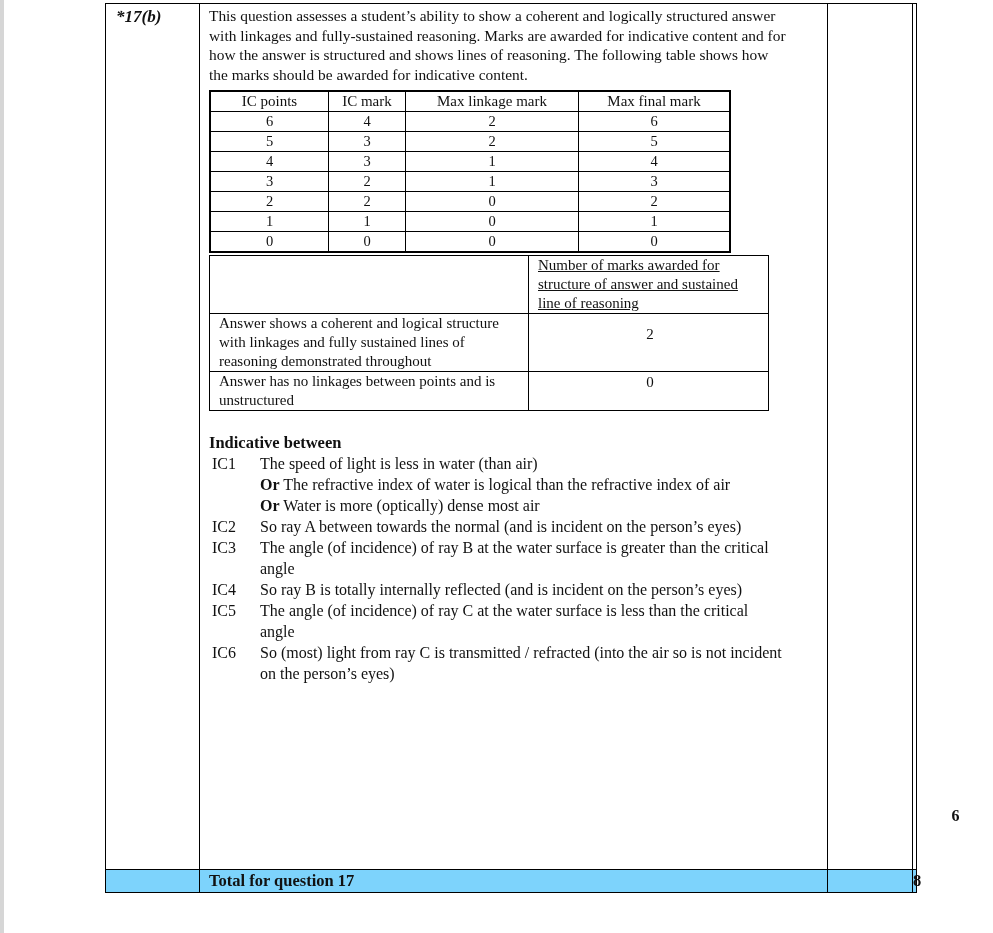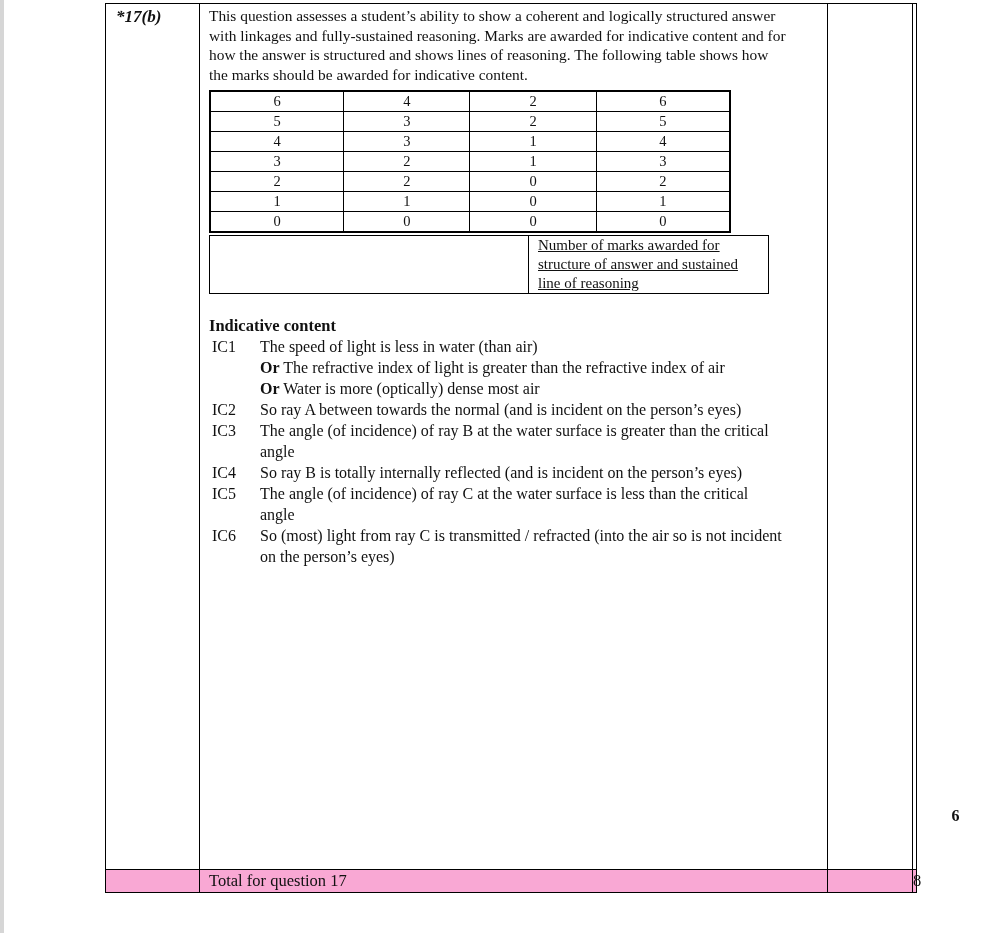--- a/index.html
+++ b/index.html
@@ -25,21 +25,21 @@
   .para2 { margin:18px 0 0 0; width:565px; }
   table.sr { border-collapse:collapse; width:560px; margin-top:2px; }
   table.sr td { border:1px solid #000; font-size:15px; line-height:19px; padding:0 6px 0 9px; vertical-align:top; }
   table.sr td.num { text-align:center; vertical-align:top; padding-top:11px; }
   table.sr td.hdr { padding-left:9px;text-decoration:underline; }
   .ind-title { font-weight:bold; font-size:16.5px; margin-top:21px; line-height:21px; }
   .ic-row { display:flex; font-size:16px; line-height:21px; }
   .ic-code { width:48px; padding-left:3px; flex:none; }
   .ic-text { width:525px; }
   .or { font-weight:bold; }
-  tr.total td { background:#f9a8d4; font-weight:normal; font-size:16.5px; height:22px; vertical-align:middle; }
+  tr.total td { background:#7dd3fc; font-weight:bold; font-size:16.5px; height:22px; vertical-align:middle; }
   tr.total td.tl { padding-left:9px; }
   tr.total td.tm { text-align:center; }
 </style>
 </head>
 <body>
 
 <div class="left-strip"></div>
 
 <div class="sheet">
   <table class="main">
@@ -50,20 +50,26 @@
         <col style="width:4px">
     </colgroup>
     <tbody>
         <tr>
       <td class="qnum" style="height:862px;font-style:italic;">*17(b)</td>
       <td class="ans">
         <p class="intro">This question assesses a student’s ability to show a coherent and logically structured answer with linkages and fully-sustained reasoning. Marks are awarded for indicative content and for how the answer is structured and shows lines of reasoning. The following table shows how the marks should be awarded for indicative content.</p>
 
         <table class="ic">
           <tbody>
+                <tr>
+            <th style="width:117px">IC points</th>
+            <th style="width:76px">IC mark</th>
+            <th style="width:172px">Max linkage mark</th>
+            <th>Max final mark</th>
+          </tr>
           <tr>
                   <td>6</td>
                   <td>4</td>
                   <td>2</td>
                   <td>6</td>
                 </tr>
           <tr>
                   <td>5</td>
                   <td>3</td>
                   <td>2</td>
@@ -102,32 +108,40 @@
         </tbody>
             </table>
 
 
         <table class="sr">
           <tbody>
                 <tr>
             <td style="width:303px"></td>
             <td class="hdr">Number of marks awarded for structure of answer and sustained line of reasoning</td>
           </tr>
+          <tr>
+            <td>Answer shows a coherent and logical structure with linkages and fully sustained lines of reasoning demonstrated throughout</td>
+            <td class="num">2</td>
+          </tr>
+          <tr>
+            <td>Answer has no linkages between points and is unstructured</td>
+            <td class="num" style="padding-top:1px">0</td>
+          </tr>
         </tbody>
             </table>
 
-        <div class="ind-title">Indicative content</div>
+        <div class="ind-title">Indicative between</div>
 
         <div class="ic-row">
           <span class="ic-code">IC1</span>
           <span class="ic-text">The speed of light is less in water (than air)</span>
         </div>
         <div class="ic-row">
           <span class="ic-code"></span>
-          <span class="ic-text"><b class="or">Or</b><span> The refractive index of light is greater than the refractive index of air</span></span>
+          <span class="ic-text"><b class="or">Or</b><span> The refractive index of water is logical than the refractive index of air</span></span>
         </div>
         <div class="ic-row">
           <span class="ic-code"></span>
           <span class="ic-text"><b class="or">Or</b><span> Water is more (optically) dense most air</span></span>
         </div>
         <div class="ic-row">
           <span class="ic-code">IC2</span>
           <span class="ic-text">So ray A between towards the normal (and is incident on the person’s eyes)</span>
         </div>
         <div class="ic-row">

